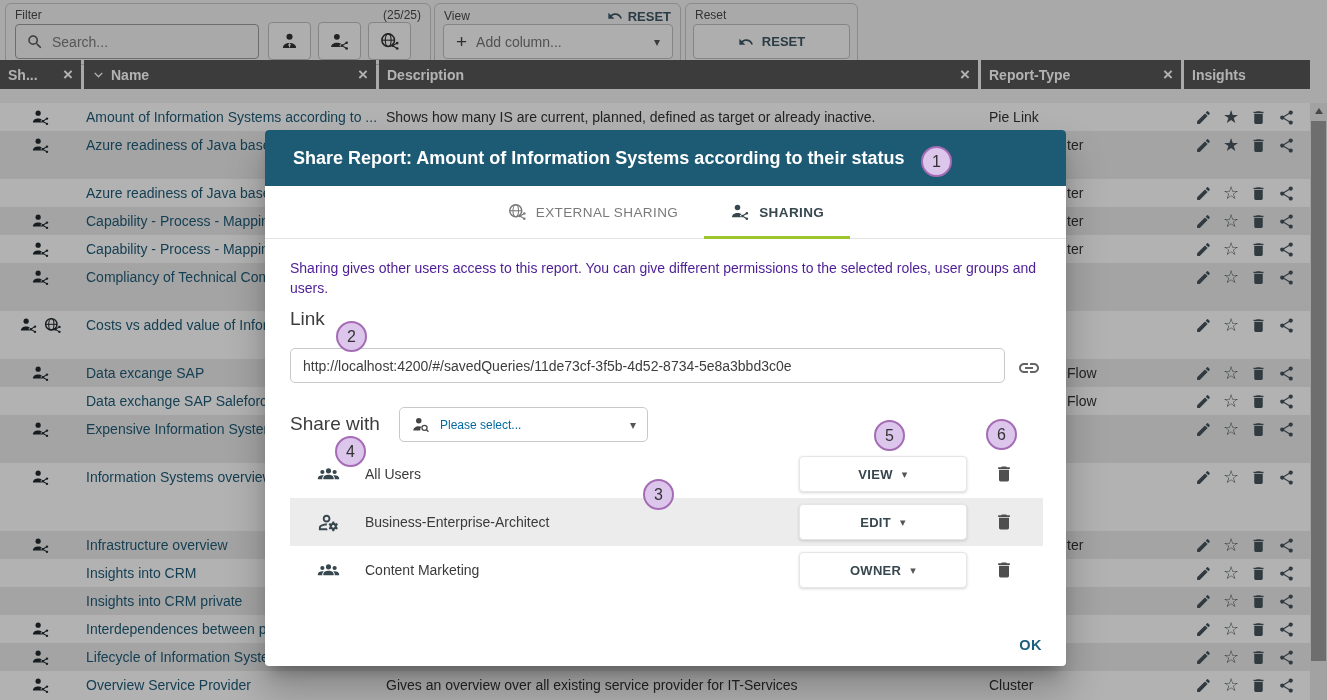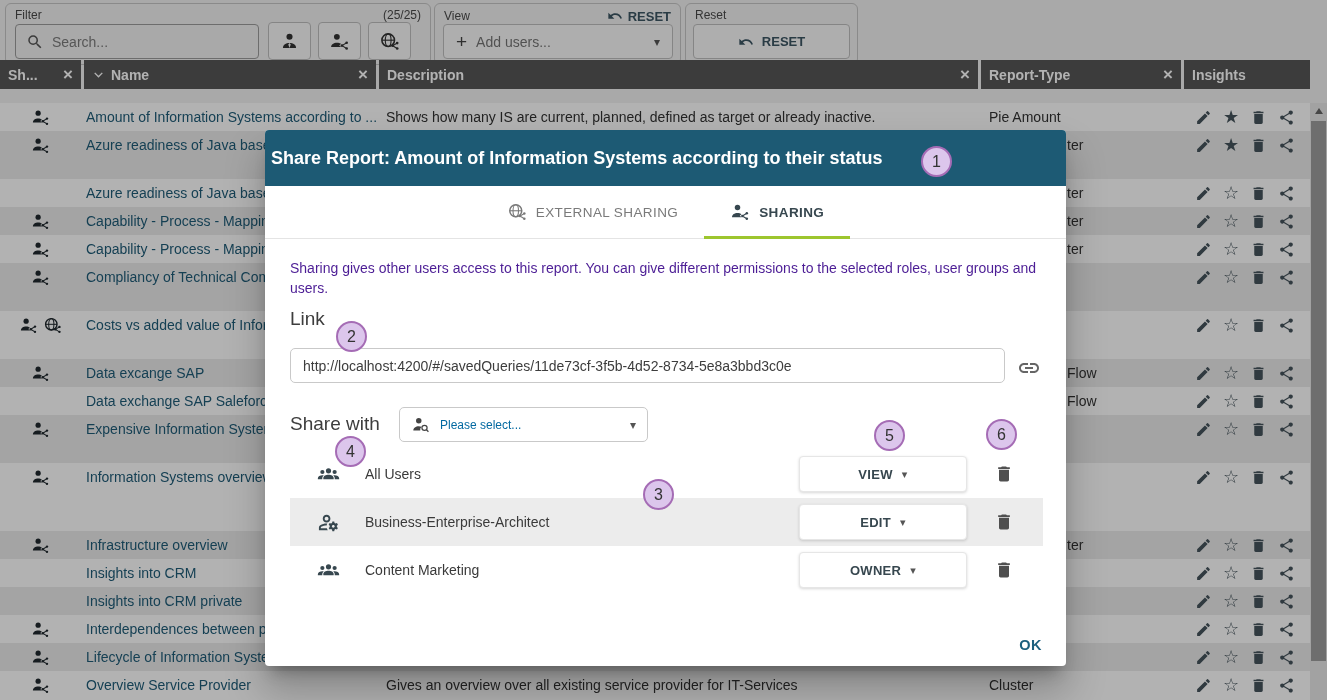--- a/index.html
+++ b/index.html
@@ -85,21 +85,21 @@
   .sbar-thumb { position:absolute; top:18px; left:1px; width:15px; height:540px;
                 background:#9e9e9e; cursor:pointer; }
 
   
   .backdrop { position:absolute; inset:0; background:rgba(0,0,0,0.30); z-index:10; }
 
   .modal { position:absolute; left:265px; top:130px; width:801px; height:536px; background:#fff;
            border-radius:4px; z-index:20;
            box-shadow:0 11px 15px -7px rgba(0,0,0,.3), 0 24px 38px 3px rgba(0,0,0,.22); }
   .modal-header { height:56px; background:#1d5a74; border-radius:4px 4px 0 0; display:flex;
-                  align-items:center; padding:0 6px;text-align:center; }
+                  align-items:center; padding:0 28px;text-align:center; }
   .modal-title { color:#fff; font-size:18px; font-weight:bold; white-space:nowrap; }
 
   .tabs { position:absolute; top:56px; left:0; right:0; height:53px; border-bottom:1px solid #e4e4e4;
           display:flex; justify-content:center; }
   .tab { display:flex; align-items:center; gap:9px; padding:0 26px; font-size:13.5px;
          letter-spacing:.4px; color:#7a7a7a; position:relative; cursor:pointer; }
   .tab .i { width:20px; height:20px; }
   .tab.active { color:#37474f; font-weight:bold; }
   .tab.active::after { content:""; position:absolute; left:0; right:0; bottom:-1px; height:3px;
                        background:#9dc62e; }
@@ -215,21 +215,21 @@
           <span class="i undo">
               <svg viewBox="0 0 24 24" fill="currentColor">
                 <path d="M12.5 8c-2.65 0-5.05.99-6.9 2.6L2 7v9h9l-3.62-3.62c1.39-1.16 3.16-1.88 5.12-1.88 3.54 0 6.55 2.31 7.6 5.5l2.37-.78C21.08 11.03 17.15 8 12.5 8z"></path>
               </svg>
             </span>
           <span>RESET</span>
         </span>
       </div>
       <div class="addcol">
         <span class="plus">+</span>
-        <span class="ph">Add users...</span>
+        <span class="ph">Add column...</span>
         <span class="dd">▾</span>
       </div>
     </div>
 
     <div class="panel panel-reset">
       <div class="panel-head">
         <span>Reset</span>
       </div>
       <div class="resetbtn">
         <span class="i undo">
@@ -277,21 +277,21 @@
                 <path d="M2.4 18.4c0-3.2 3-5.1 6.6-5.1 1.9 0 3.6.5 4.8 1.4l-2.1 1.8 2.3 1.9z"></path>
                 <circle cx="14.8" cy="16.7" r="1.5"></circle>
                 <circle cx="20.2" cy="13.4" r="1.5"></circle>
                 <circle cx="20.2" cy="20" r="1.5"></circle>
                 <path d="M14.8 16.7l5.4-3.3M14.8 16.7l5.4 3.3" stroke="currentColor" stroke-width="1.3" fill="none"></path>
               </svg>
             </span>
           </div>
           <div class="cell-name">Amount of Information Systems according to ...</div>
           <div class="cell-desc">Shows how many IS are current, planned, defined as target or already inactive.</div>
-          <div class="cell-type">Pie Amount</div>
+          <div class="cell-type">Pie Link</div>
           <div class="cell-act">
             <span class="i">
               <svg viewBox="0 0 24 24" fill="currentColor">
                 <path d="M3 17.25V21h3.75L17.81 9.94l-3.75-3.75L3 17.25zM20.71 7.04c.39-.39.39-1.02 0-1.41l-2.34-2.34a1 1 0 0 0-1.41 0l-1.83 1.83 3.75 3.75 1.83-1.83z"></path>
               </svg>
             </span>
             <span class="star">★</span>
             <span class="i">
               <svg viewBox="0 0 24 24" fill="currentColor">
                 <path d="M6 19c0 1.1.9 2 2 2h8c1.1 0 2-.9 2-2V7H6v12zM19 4h-3.5l-1-1h-5l-1 1H5v2h14V4z"></path>

